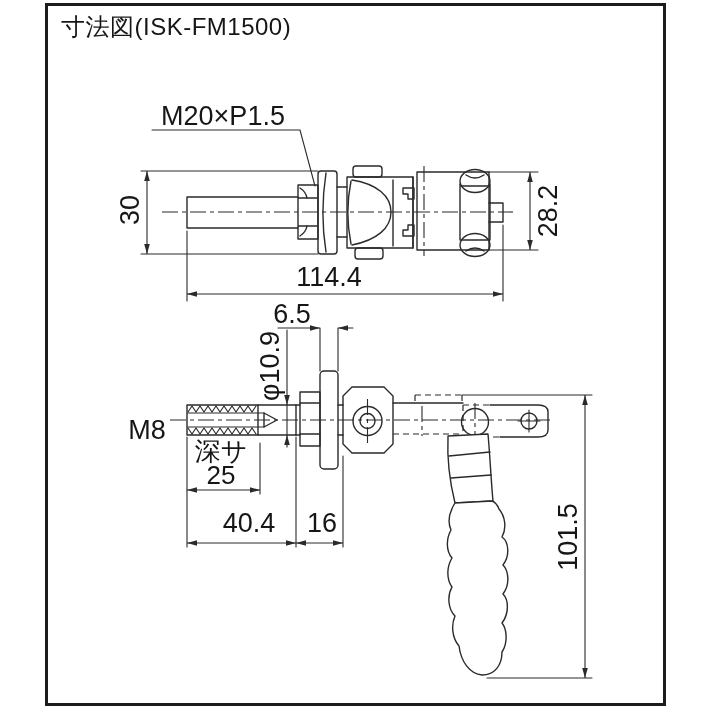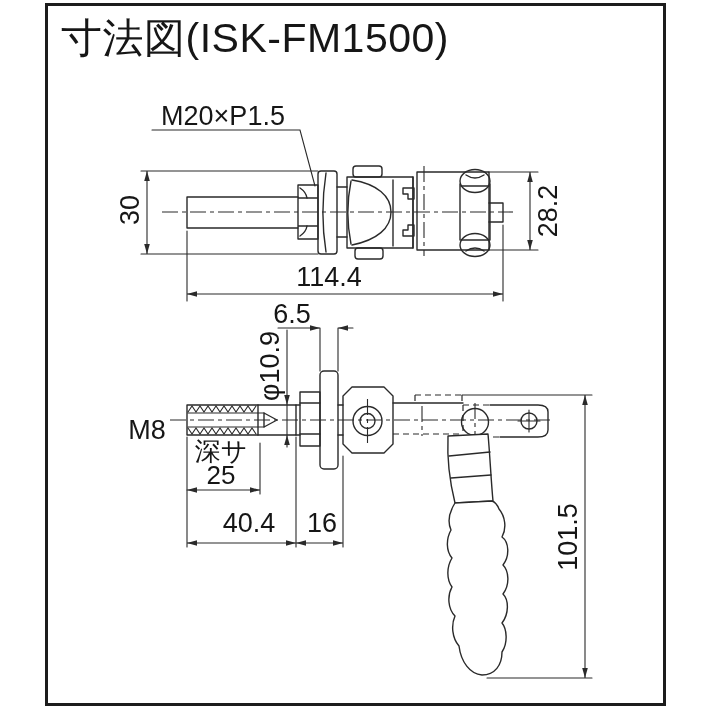--- a/index.html
+++ b/index.html
@@ -11,21 +11,21 @@
   html,body{margin:0;padding:0;background:var(--bg);}
   .canvas{
     position:relative;width:713px;height:713px;background:var(--bg);
     font-family:"Liberation Sans","DejaVu Sans",sans-serif;overflow:hidden;
   }
   .frame{
     position:absolute;left:45px;top:3px;width:621px;height:703px;
     border:3px solid var(--frame);box-sizing:border-box;background:var(--bg);
   }
   .title{
-    position:absolute;left:61px;top:11px;font-size:41px;letter-spacing:.5px;
+    position:absolute;left:61px;top:11px;font-size:24px;letter-spacing:.5px;
     color:var(--ink);white-space:nowrap;
   }
   svg{position:absolute;left:0;top:0;}
   .ln{fill:none;stroke:var(--line);stroke-width:1.4;stroke-linecap:round;stroke-linejoin:round;}
   .wh{fill:var(--bg);stroke:var(--line);stroke-width:1.4;stroke-linejoin:round;}
   .dim{fill:none;stroke:var(--line);stroke-width:1.1;stroke-linecap:round;}
   .cl{fill:none;stroke:var(--line);stroke-width:1.1;stroke-dasharray:16 4 4 4;}
   .hid{fill:none;stroke:var(--line);stroke-width:1.2;stroke-dasharray:6 4;}
   .ar{fill:var(--line);stroke:none;}
   .tx{fill:var(--ink);font-family:"Liberation Sans","DejaVu Sans",sans-serif;

